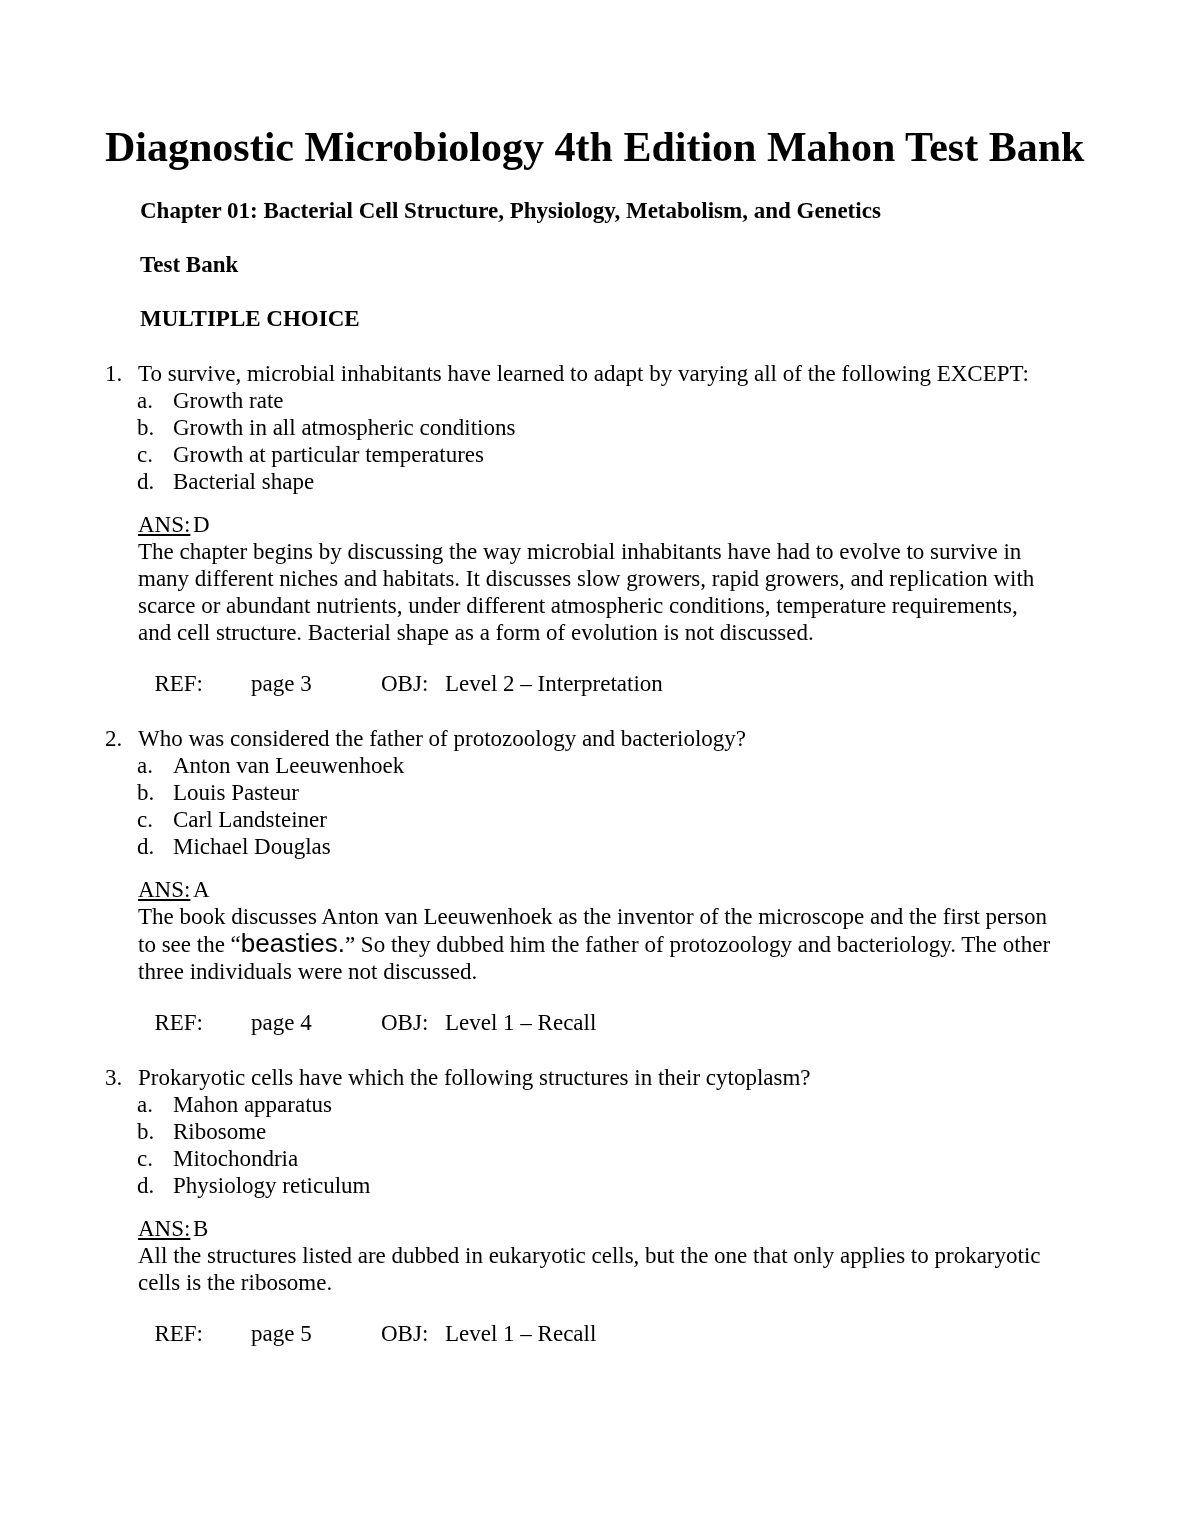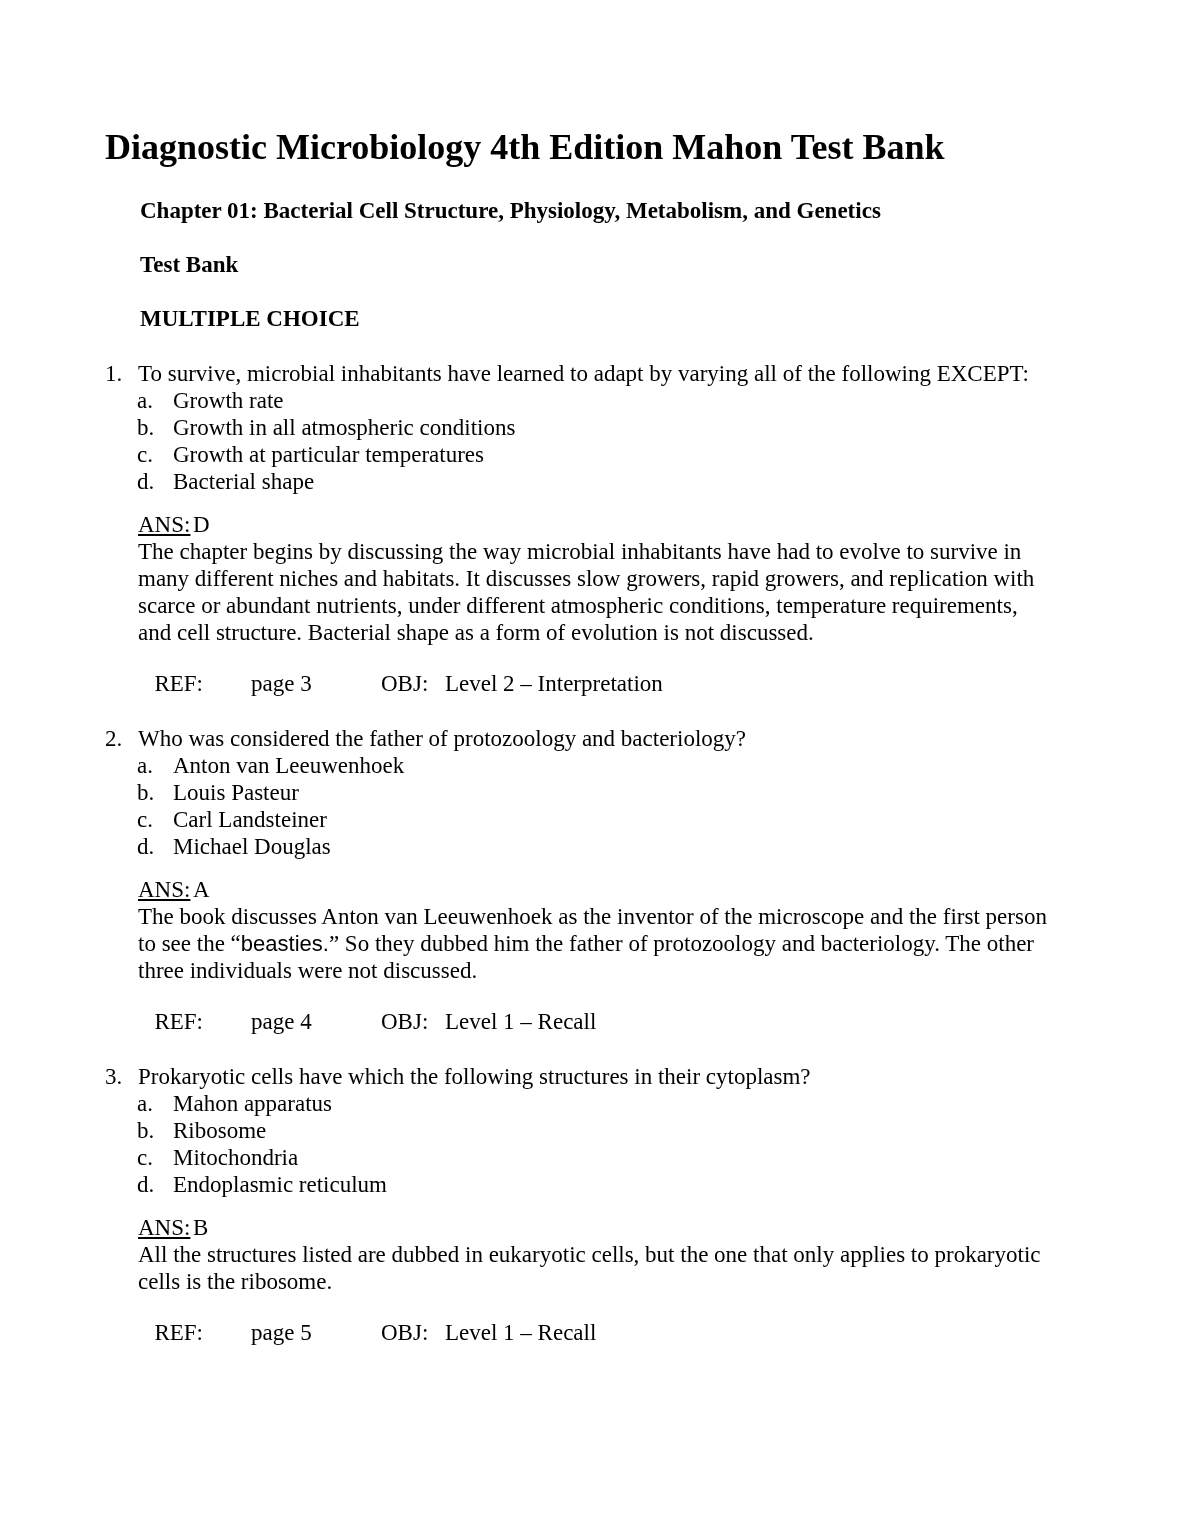--- a/index.html
+++ b/index.html
@@ -8,21 +8,21 @@
     height: 1540px;
     background: #ffffff;
     color: #000000;
     font-family: "Liberation Serif", serif;
     font-size: 23px;
     line-height: 27px;
     overflow: hidden;
   }
   .doc-title {
     font-weight: 700;
-    font-size: 36px;
+    font-size: 42px;
     line-height: 46px;
     margin: 124px 55px 0 105px;
     white-space: nowrap;
   }
   .h-bold {
     font-weight: 700;
     margin: 27px 0 0 140px;
   }
   .question-block { margin-top: 28px; }
   .q-row {
@@ -40,21 +40,21 @@
     margin: 16px 0 0 138px;
     width: 915px;
   }
   .ans-label { display: inline-block; width: 55px; text-decoration: underline; }
   .ref-line { margin: 24px 0 0 138px; }
   .ref-label { display: inline-block; width: 65px; text-align: right; }
   .ref-value { display: inline-block; width: 130px; margin-left: 48px; }
   .obj-label { display: inline-block; width: 64px; }
   .term-sans {
     font-family: "Liberation Sans", sans-serif;
-    font-size: 22px;
+    font-size: 26px;
   }
 </style>
 </head>
 <body>
 
 <h1 class="doc-title">Diagnostic Microbiology 4th Edition Mahon Test Bank</h1>
 
 <p class="h-bold">Chapter 01: Bacterial Cell Structure, Physiology, Metabolism, and Genetics</p>
 
 <p class="h-bold">Test Bank</p>
@@ -137,21 +137,21 @@
   <div class="opt-row">
     <span class="opt-letter">b.</span>
     <span class="opt-text">Ribosome</span>
   </div>
   <div class="opt-row">
     <span class="opt-letter">c.</span>
     <span class="opt-text">Mitochondria</span>
   </div>
   <div class="opt-row">
     <span class="opt-letter">d.</span>
-    <span class="opt-text">Endoplasmic reticulum</span>
+    <span class="opt-text">Physiology reticulum</span>
   </div>
   <div class="ans-block">
     <div>
       <span class="ans-label">ANS:</span><span>B</span>
     </div>
     <div>All the structures listed are dubbed in eukaryotic cells, but the one that only applies to prokaryotic cells is the ribosome.</div>
   </div>
   <div class="ref-line">
     <span class="ref-label">REF:</span><span class="ref-value">page 5</span><span class="obj-label">OBJ:</span><span>Level 1 – Recall</span>
   </div>

